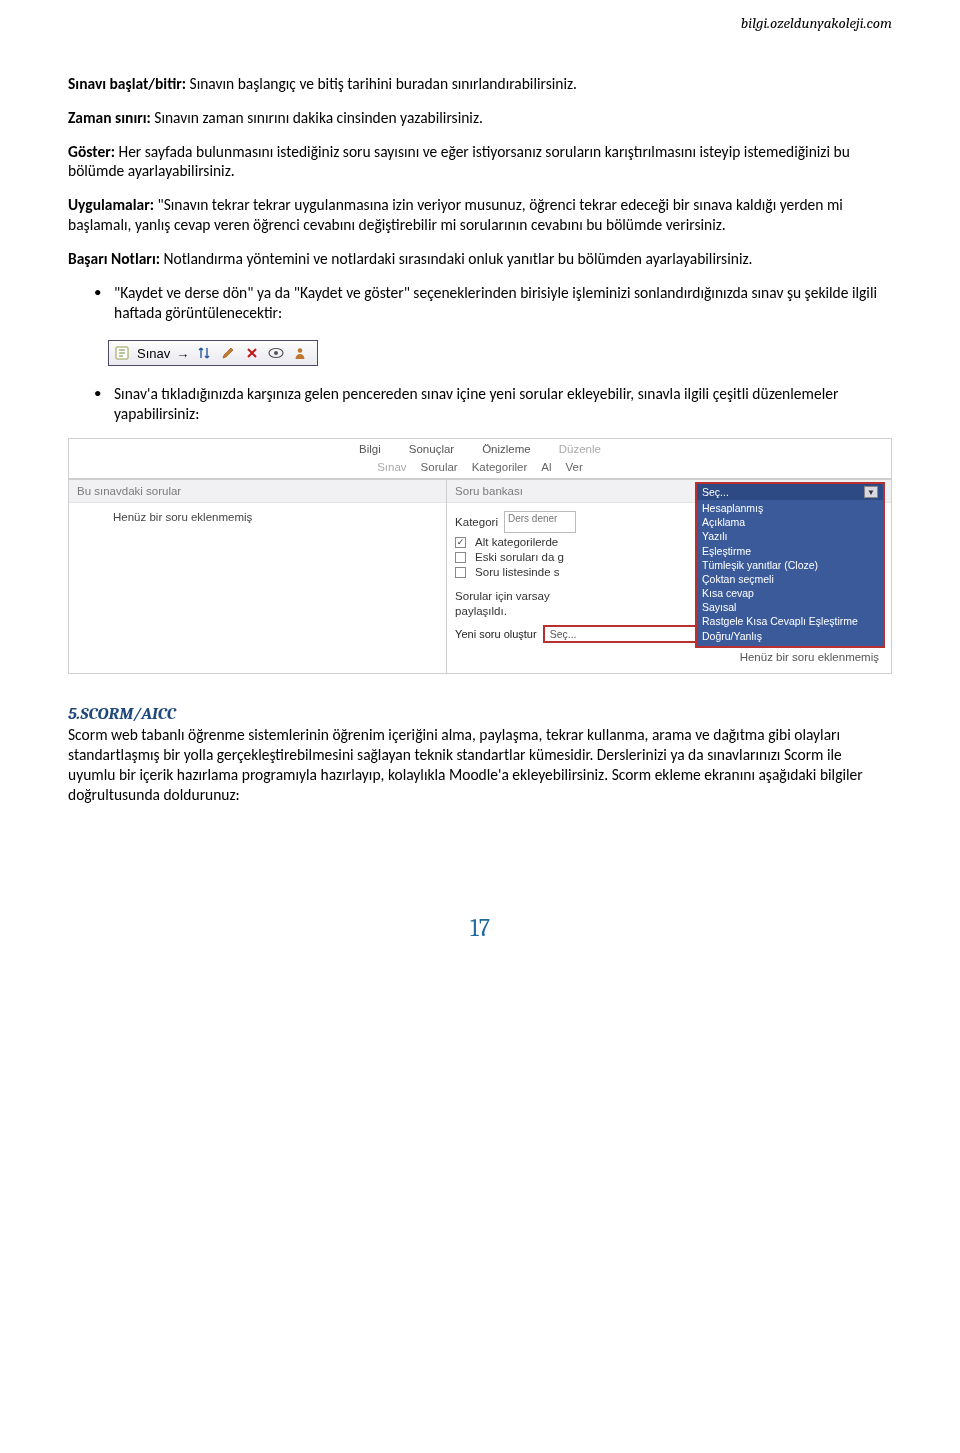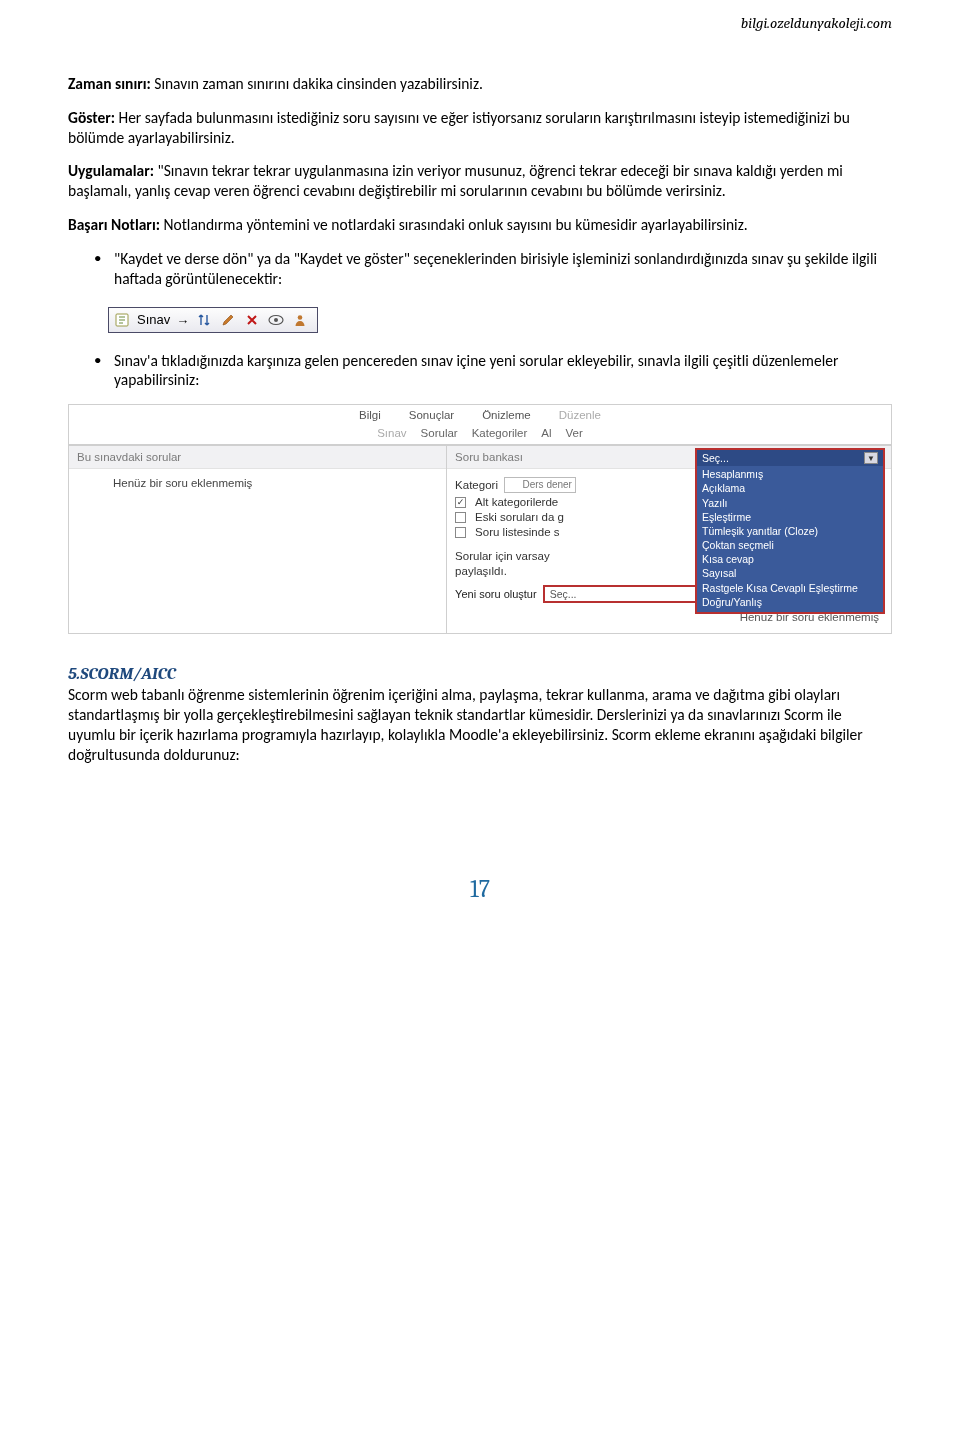--- a/index.html
+++ b/index.html
@@ -90,27 +90,26 @@
     background: #f1f1f3;
     margin: -6px -8px 8px -8px;
     padding: 5px 8px;
     color: #7a7a7a;
     border-bottom: 1px solid #e3e3e3;
   }
   .indent-msg { margin: 6px 0 0 36px; color: #444; }
   .right-line { display: flex; align-items: center; gap: 6px; margin: 3px 0; }
   .kategori-input {
     flex: 0 0 72px;
-    height: 16px;
+    height: 22px;
     border: 1px solid #bbb;
     background: #fff;
     font-size: 10px;
     padding: 1px 3px;
     color: #777;
-    text-align: right;
   }
   .chk {
     width: 11px; height: 11px;
     border: 1px solid #888;
     display: inline-block;
     text-align: center;
     font-size: 9px;
     line-height: 9px;
     margin-right: 3px;
     background: #fff;
@@ -177,30 +176,33 @@
   }
 </style>
 </head>
 <body>
 
 <div class="page">
 
   <div class="site-url">bilgi.ozeldunyakoleji.com</div>
 
   <p class="para">
+    <span class="bold">Sınavı başlat/bitir:</span><span> Sınavın başlangıç ve bitiş tarihini buradan sınırlandırabilirsiniz.</span>
+  </p>
+  <p class="para">
     <span class="bold">Zaman sınırı:</span><span> Sınavın zaman sınırını dakika cinsinden yazabilirsiniz.</span>
   </p>
   <p class="para">
     <span class="bold">Göster:</span><span> Her sayfada bulunmasını istediğiniz soru sayısını ve eğer istiyorsanız soruların karıştırılmasını isteyip istemediğinizi bu bölümde ayarlayabilirsiniz.</span>
   </p>
   <p class="para">
     <span class="bold">Uygulamalar:</span><span> "Sınavın tekrar tekrar uygulanmasına izin veriyor musunuz, öğrenci tekrar edeceği bir sınava kaldığı yerden mi başlamalı, yanlış cevap veren öğrenci cevabını değiştirebilir mi sorularının cevabını bu bölümde verirsiniz.</span>
   </p>
   <p class="para">
-    <span class="bold">Başarı Notları:</span><span> Notlandırma yöntemini ve notlardaki sırasındaki onluk sayısını bu kümesidir ayarlayabilirsiniz.</span>
+    <span class="bold">Başarı Notları:</span><span> Notlandırma yöntemini ve notlardaki sırasındaki onluk yanıtlar bu bölümden ayarlayabilirsiniz.</span>
   </p>
 
   <div class="bullet-block">
     <div class="bullet-row">
       <div class="bullet-dot">•</div>
       <div class="bullet-text">"Kaydet ve derse dön" ya da "Kaydet ve göster" seçeneklerinden birisiyle işleminizi sonlandırdığınızda sınav şu şekilde ilgili haftada görüntülenecektir:</div>
     </div>
   </div>
 
   <div class="toolbar">

